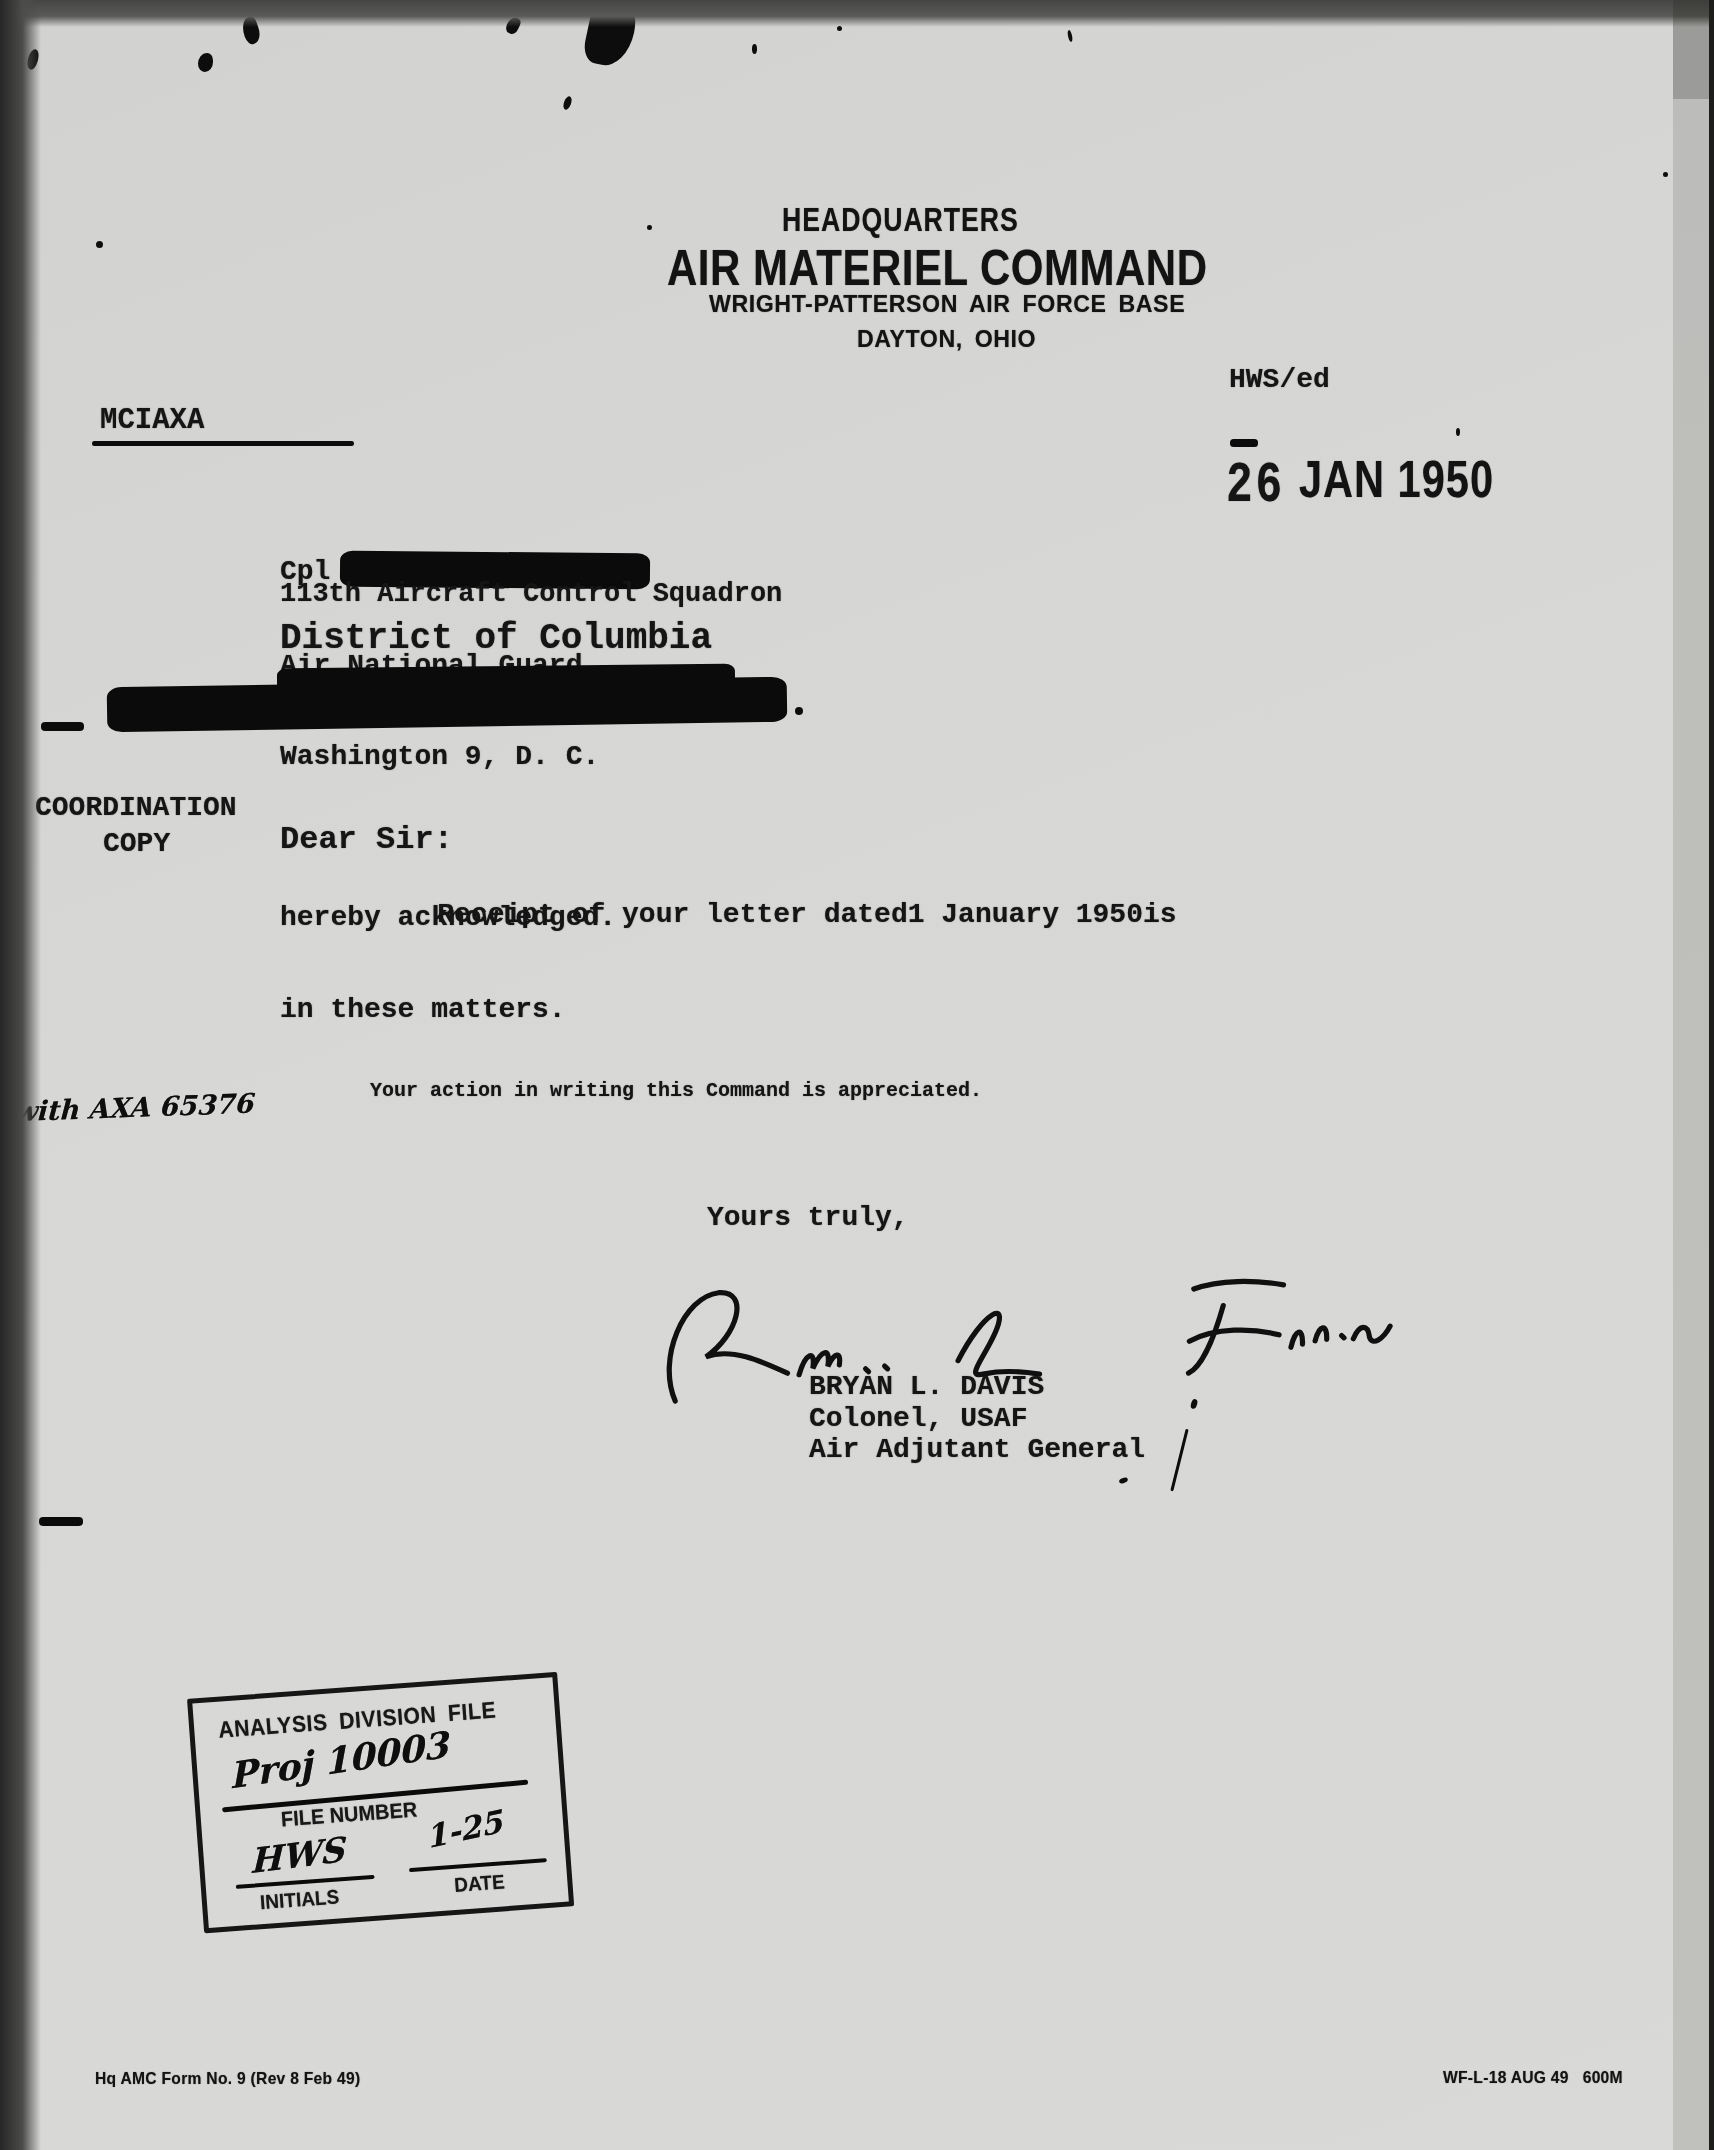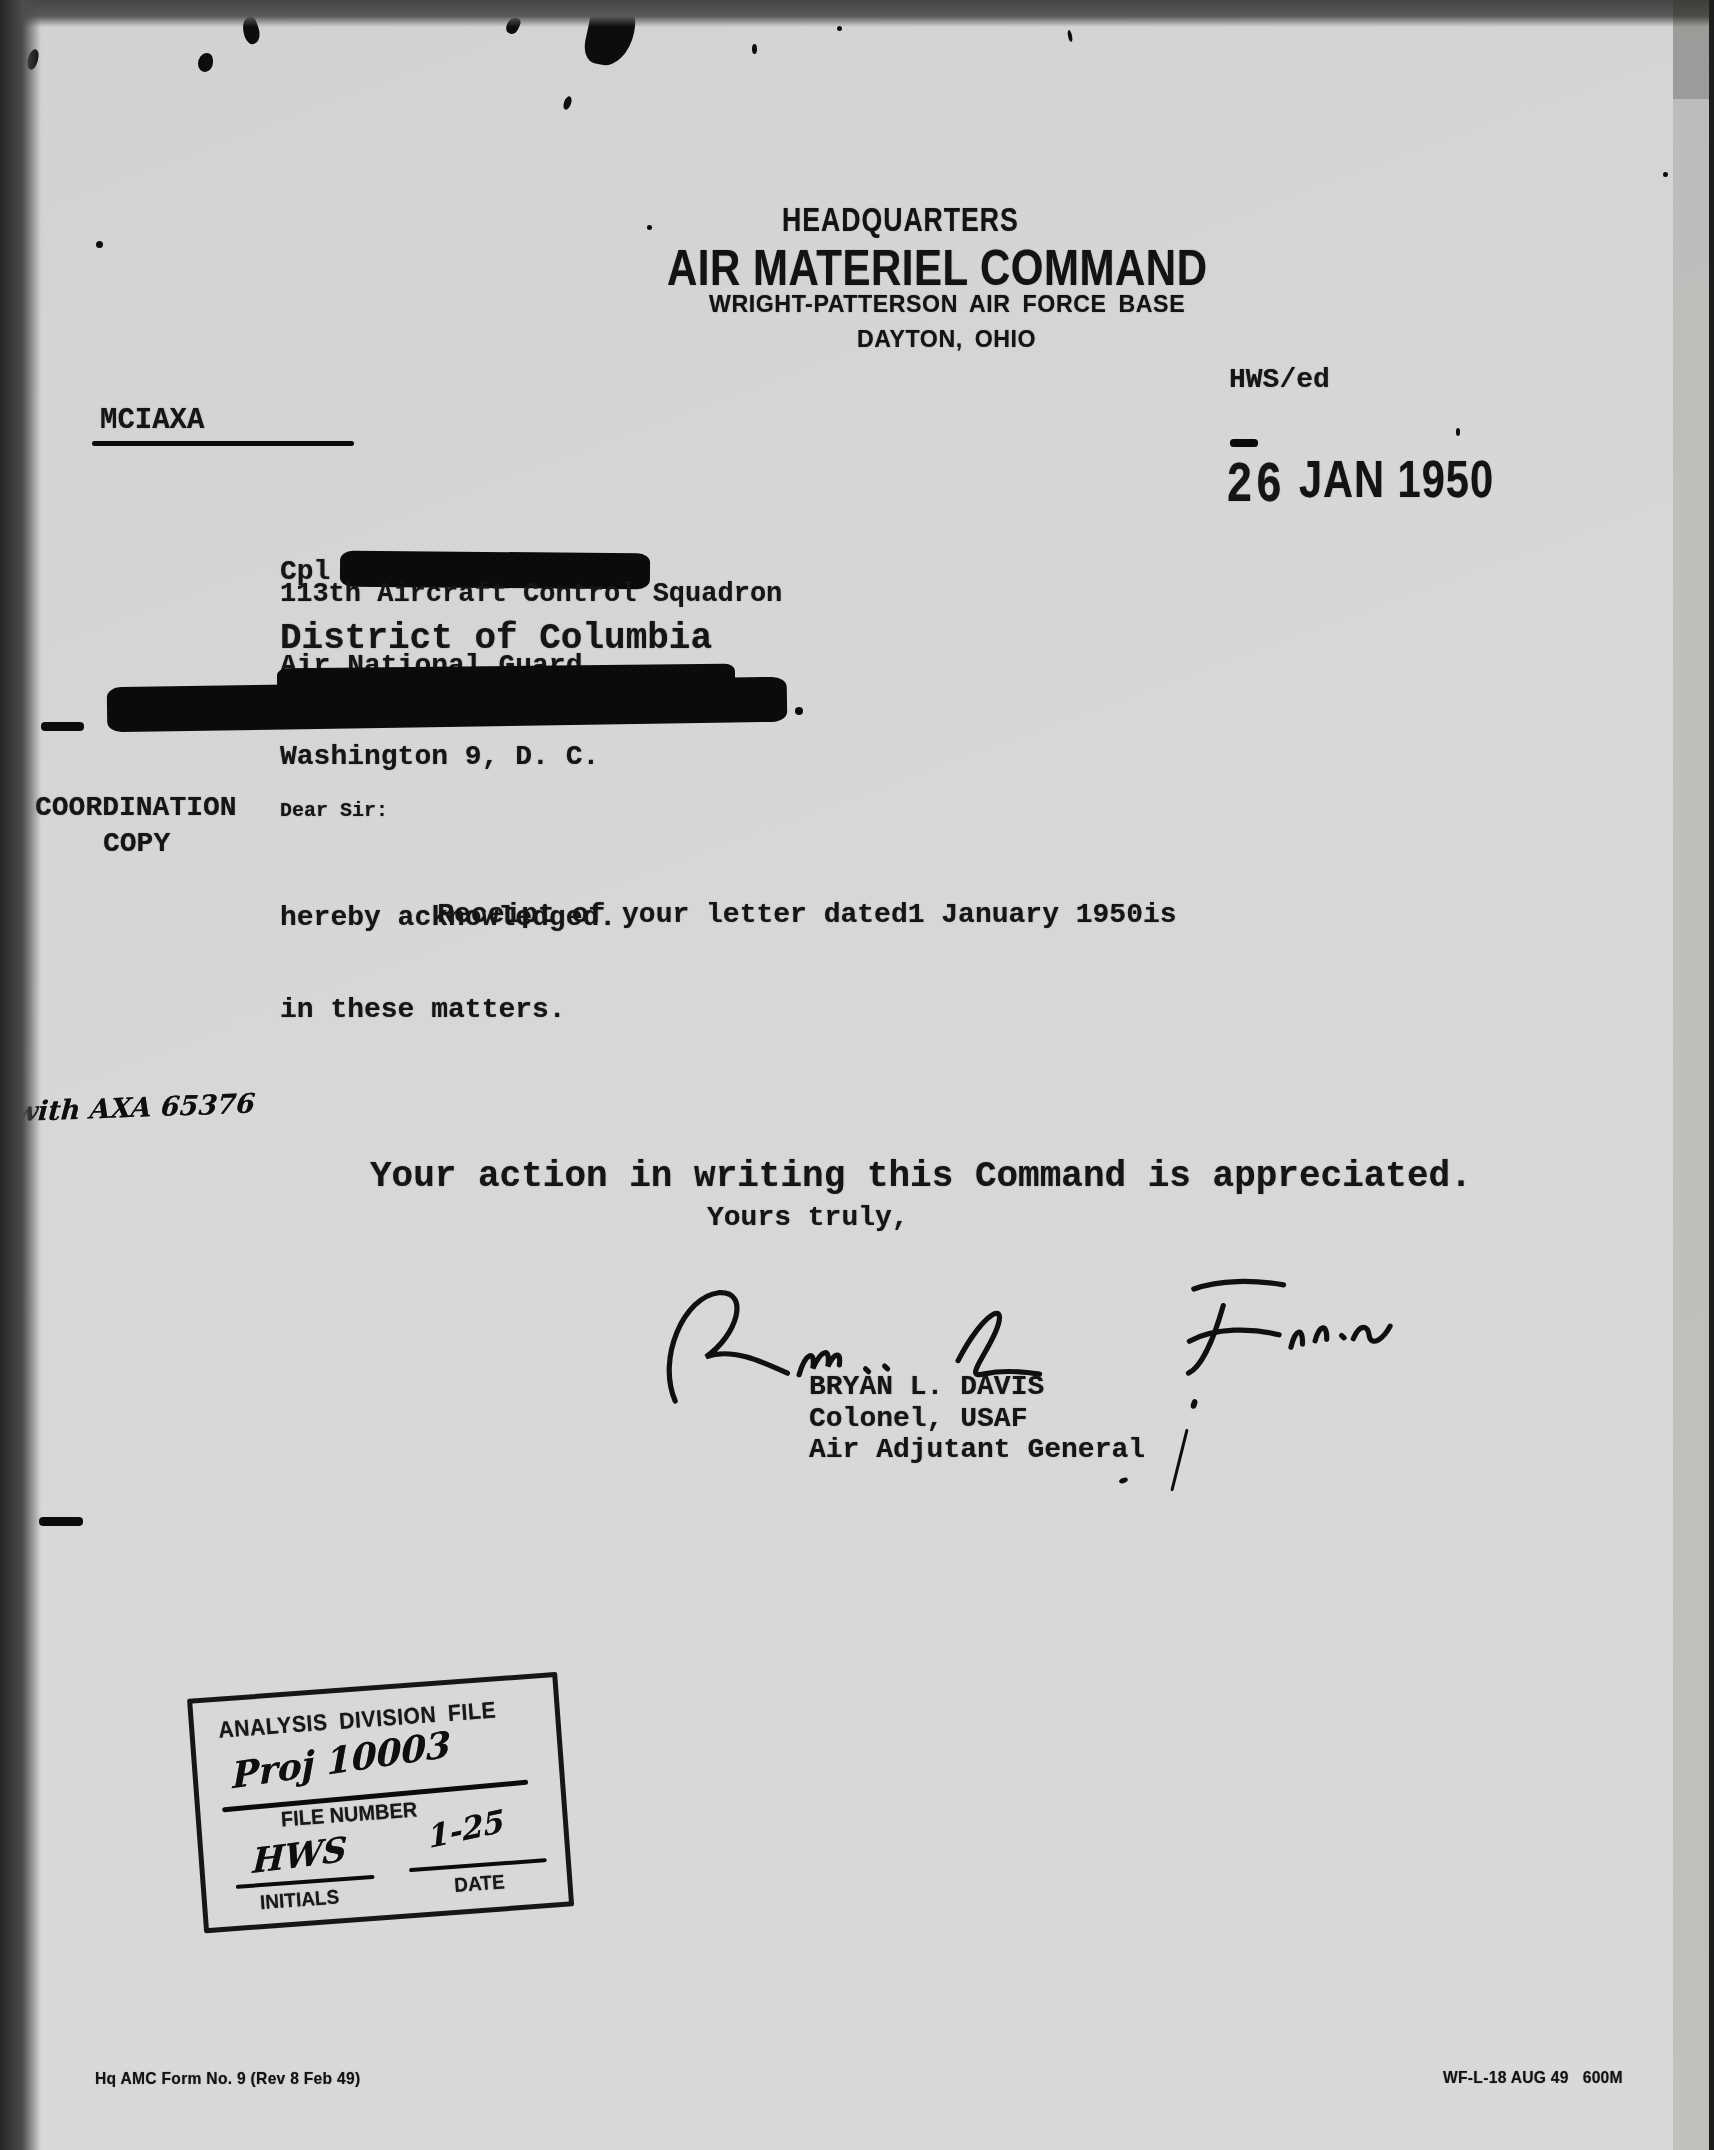--- a/index.html
+++ b/index.html
@@ -63,31 +63,31 @@
   </div>
 
   <div class="abs bar" style="left:41px;top:722px;width:43px;height:8.7px;border-radius:4.1px;"></div>
   <div class="abs bar" style="left:39px;top:1517px;width:44px;height:8.7px;border-radius:4.1px;"></div>
 
   <div>
     <div class="abs tw" style="left:35px;top:794px;font-size:28px;">COORDINATION</div>
     <div class="abs tw" style="left:103px;top:830px;font-size:28px;">COPY</div>
   </div>
 
-  <div class="abs tw" style="left:280px;top:801px;font-size:20px;">Dear Sir:</div>
+  <div class="abs tw" style="left:280px;top:824px;font-size:32px;">Dear Sir:</div>
 
   <div class="abs tw" style="left:370px;top:873px;font-size:28px;">
     <span>Receipt of your letter dated</span><span class="tw" style="">1 January 1950</span><span class="tw" style="">is</span>
   </div>
   <div class="abs tw" style="left:280px;top:904px;font-size:28px;">hereby acknowledged.</div>
 
   <div class="abs tw" style="left:280px;top:996px;font-size:28px;">in these matters.</div>
 
 
-  <div class="abs tw" style="left:370px;top:1159px;font-size:36px;text-align:right;">Your action in writing this Command is appreciated.</div>
+  <div class="abs tw" style="left:370px;top:1081px;font-size:20px;text-align:right;">Your action in writing this Command is appreciated.</div>
 
   <div class="abs hand" style="left:16.2px;top:1098px;font-size:27px;transform:rotate(-2deg) skewX(-6deg);">with AXA 65376</div>
 
   <div class="abs tw" style="left:707px;top:1204px;font-size:28px;">Yours truly,</div>
 
   <svg class="abs" style="left:624px;top:1256px;transform:rotate(-1.5deg);" width="783" height="168" viewBox="0 0 1350 290" fill="none" stroke="#101010" stroke-width="9" stroke-linecap="round" aria-label="Bryan L. Davis">
     <path d="M85,235 C55,160 105,55 165,50 C220,48 195,125 140,160 C185,145 235,170 280,192"></path>
     <path d="M300,195 C312,158 330,150 324,185 C340,152 356,148 350,182 C362,158 374,156 370,180"></path>
     <path d="M415,188 l5,5 M448,184 l5,5"></path>
     <path d="M575,178 C620,95 668,72 640,132 C618,178 585,210 620,202 C652,196 688,200 715,205"></path>

